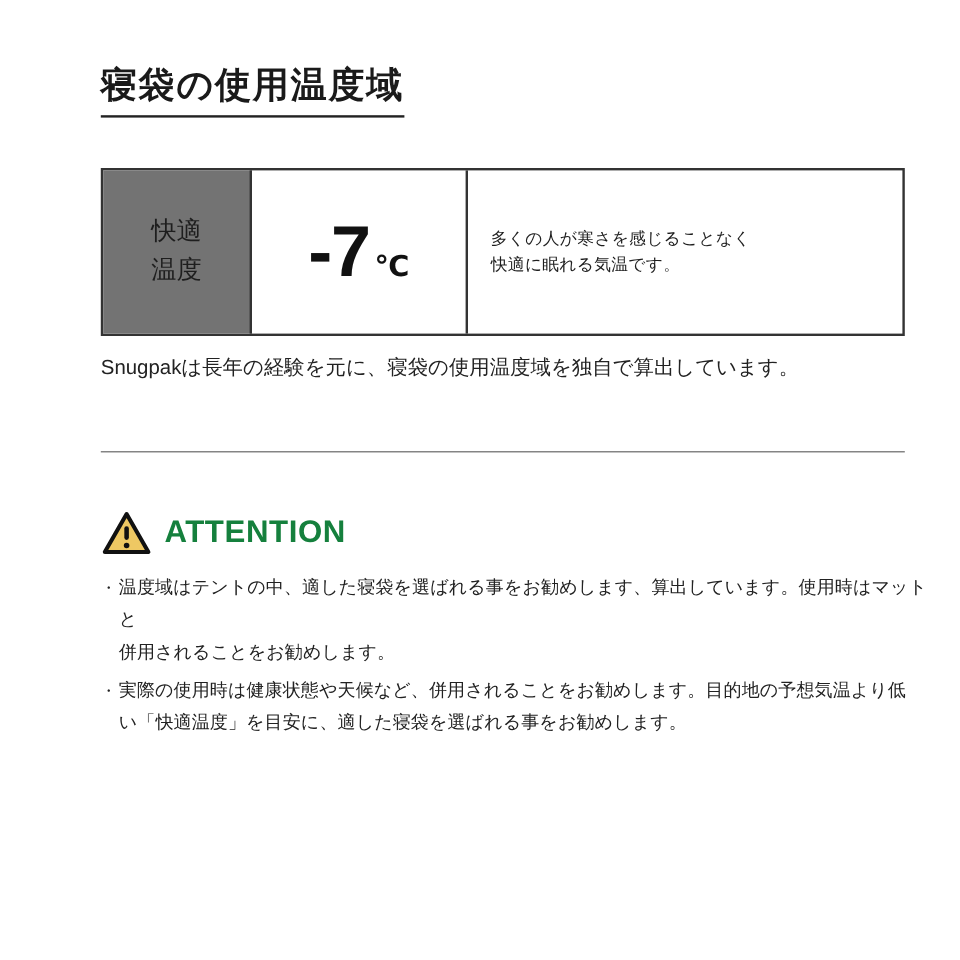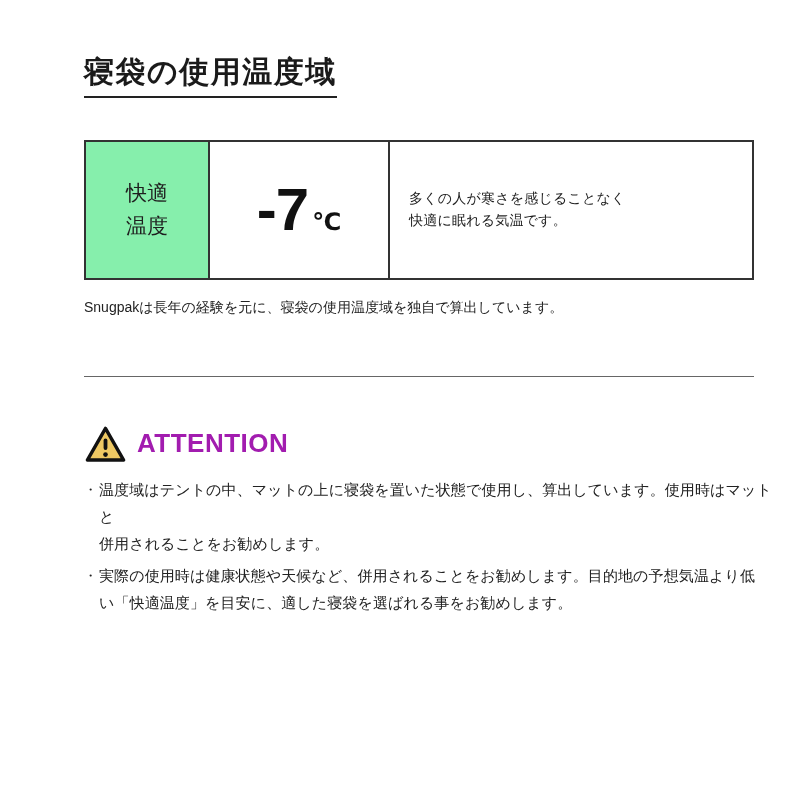--- a/index.html
+++ b/index.html
@@ -41,21 +41,21 @@
     display: flex;
     border: 2px solid #333;
   }
   .cell {
     box-sizing: border-box;
     display: flex;
     align-items: center;
   }
   .cell-label {
     width: 124px;
-    background: #86efac;
+    background: #737373;
     border-right: 2px solid #333;
     justify-content: center;
     text-align: center;
     font-size: 21px;
     font-weight: 500;
     line-height: 1.55;
     white-space: pre-line;
   }
   .cell-value {
     width: 180px;
@@ -80,21 +80,21 @@
     padding-left: 19px;
     font-size: 14px;
     font-weight: 500;
     line-height: 1.57;
     white-space: pre-line;
     letter-spacing: 0.2px;
   }
   
   .caption {
     margin: 16px 0 0 0;
-    font-size: 14px;
+    font-size: 17px;
     line-height: 22px;
     color: #222;
   }
   
   .divider {
     margin-top: 58px;
     width: 670px;
     height: 1px;
     background: #666;
   }
@@ -104,21 +104,21 @@
     display: flex;
     align-items: center;
     gap: 10px;
   }
   .warning-icon { width: 43px; height: 38px; flex: none; }
   .warning-icon svg { display: block; width: 43px; height: 38px; }
   .attention-title {
     font-size: 26px;
     font-weight: 700;
     letter-spacing: 0.5px;
-    color: #a21caf;
+    color: #15803d;
   }
   
   .notes {
     margin-top: 13px;
     width: 690px;
   }
   .note {
     display: flex;
     margin-bottom: 5px;
     font-size: 15px;
@@ -165,21 +165,21 @@
         <rect x="45.5" y="32" width="9" height="27" rx="4.5" fill="#111111"></rect>
         <circle cx="50" cy="70" r="5.5" fill="#111111"></circle>
       </svg>
     </span>
     <span class="attention-title">ATTENTION</span>
   </div>
 
   <div class="notes">
     <div class="note">
       <span class="note-marker">・</span>
-      <span class="note-text">温度域はテントの中、マットの上に寝袋を置いた状態で使用し、算出しています。使用時はマットと
+      <span class="note-text">温度域はテントの中、適した寝袋を選ばれる事をお勧めします、算出しています。使用時はマットと
 併用されることをお勧めします。</span>
     </div>
     <div class="note">
       <span class="note-marker">・</span>
       <span class="note-text">実際の使用時は健康状態や天候など、併用されることをお勧めします。目的地の予想気温より低
 い「快適温度」を目安に、適した寝袋を選ばれる事をお勧めします。</span>
     </div>
   </div>
 
 </div>

